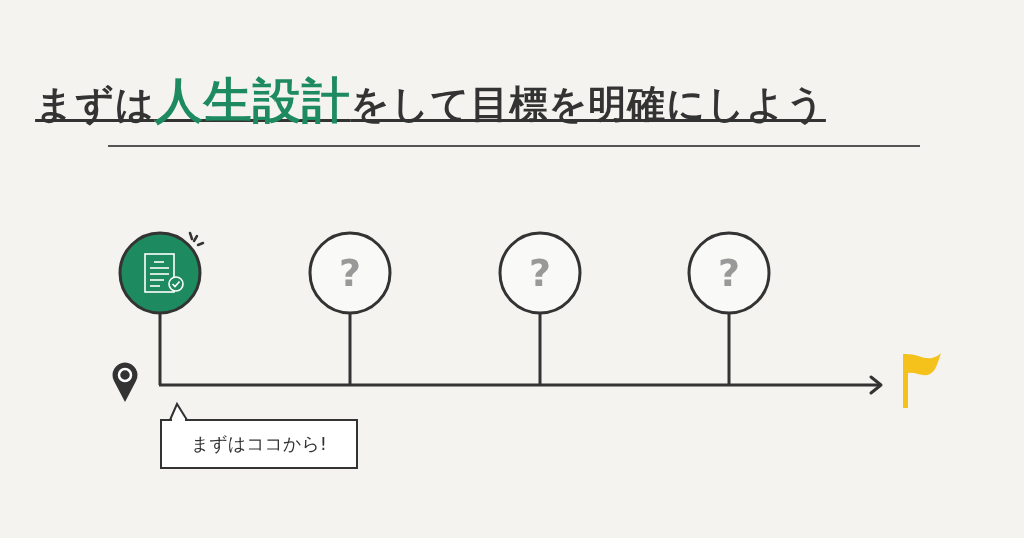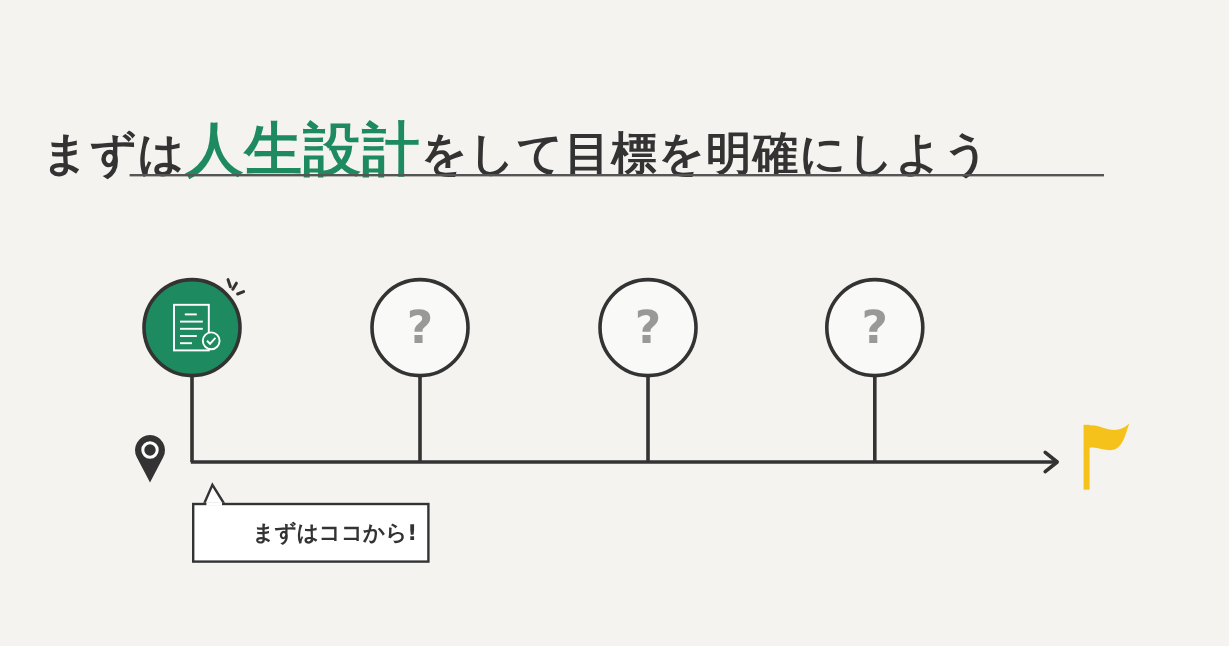--- a/index.html
+++ b/index.html
@@ -1,22 +1,22 @@
 <!DOCTYPE html>
 <html><head>
 <meta charset="utf-8">
 <style>
   html,body{margin:0;padding:0;}
   body{width:1024px;height:538px;background:#f4f3ef;position:relative;overflow:hidden;font-family:"DejaVu Sans","Liberation Sans",sans-serif;}
-  .title{position:absolute;left:0;top:93px;width:861px;text-align:center;font-weight:bold;font-size:38px;color:#333;letter-spacing:1px;white-space:nowrap;}
+  .title{position:absolute;left:0;top:69px;width:861px;text-align:center;font-weight:bold;font-size:38px;color:#333;letter-spacing:1px;white-space:nowrap;text-decoration:underline;}
   .title .hl{color:#1e8a5f;font-size:48px;}
   .rule{position:absolute;left:108px;top:145px;width:812px;height:2px;background:#555;}
   svg.diag{position:absolute;left:0;top:0;}
   .bubble{position:absolute;left:160px;top:419px;width:198px;height:50px;border:2px solid #333;background:#fff;box-sizing:border-box;}
-  .bubble-text{position:absolute;left:0;top:0;width:100%;height:100%;display:flex;align-items:center;justify-content:center;font-weight:bold;font-size:18px;color:#333;padding-left:20px;}
+  .bubble-text{position:absolute;left:0;top:0;width:100%;height:100%;display:flex;align-items:center;justify-content:center;font-weight:normal;font-size:18px;color:#333;}
   .qmark{position:absolute;width:80px;height:80px;display:flex;align-items:center;justify-content:center;font-weight:bold;font-size:38px;color:#999;}
 </style>
 </head>
 <body>
 
 <div class="title">
   <span>まずは</span><span class="hl">人生設計</span><span>をして目標を明確にしよう</span>
 </div>
 <div class="rule"></div>
 

